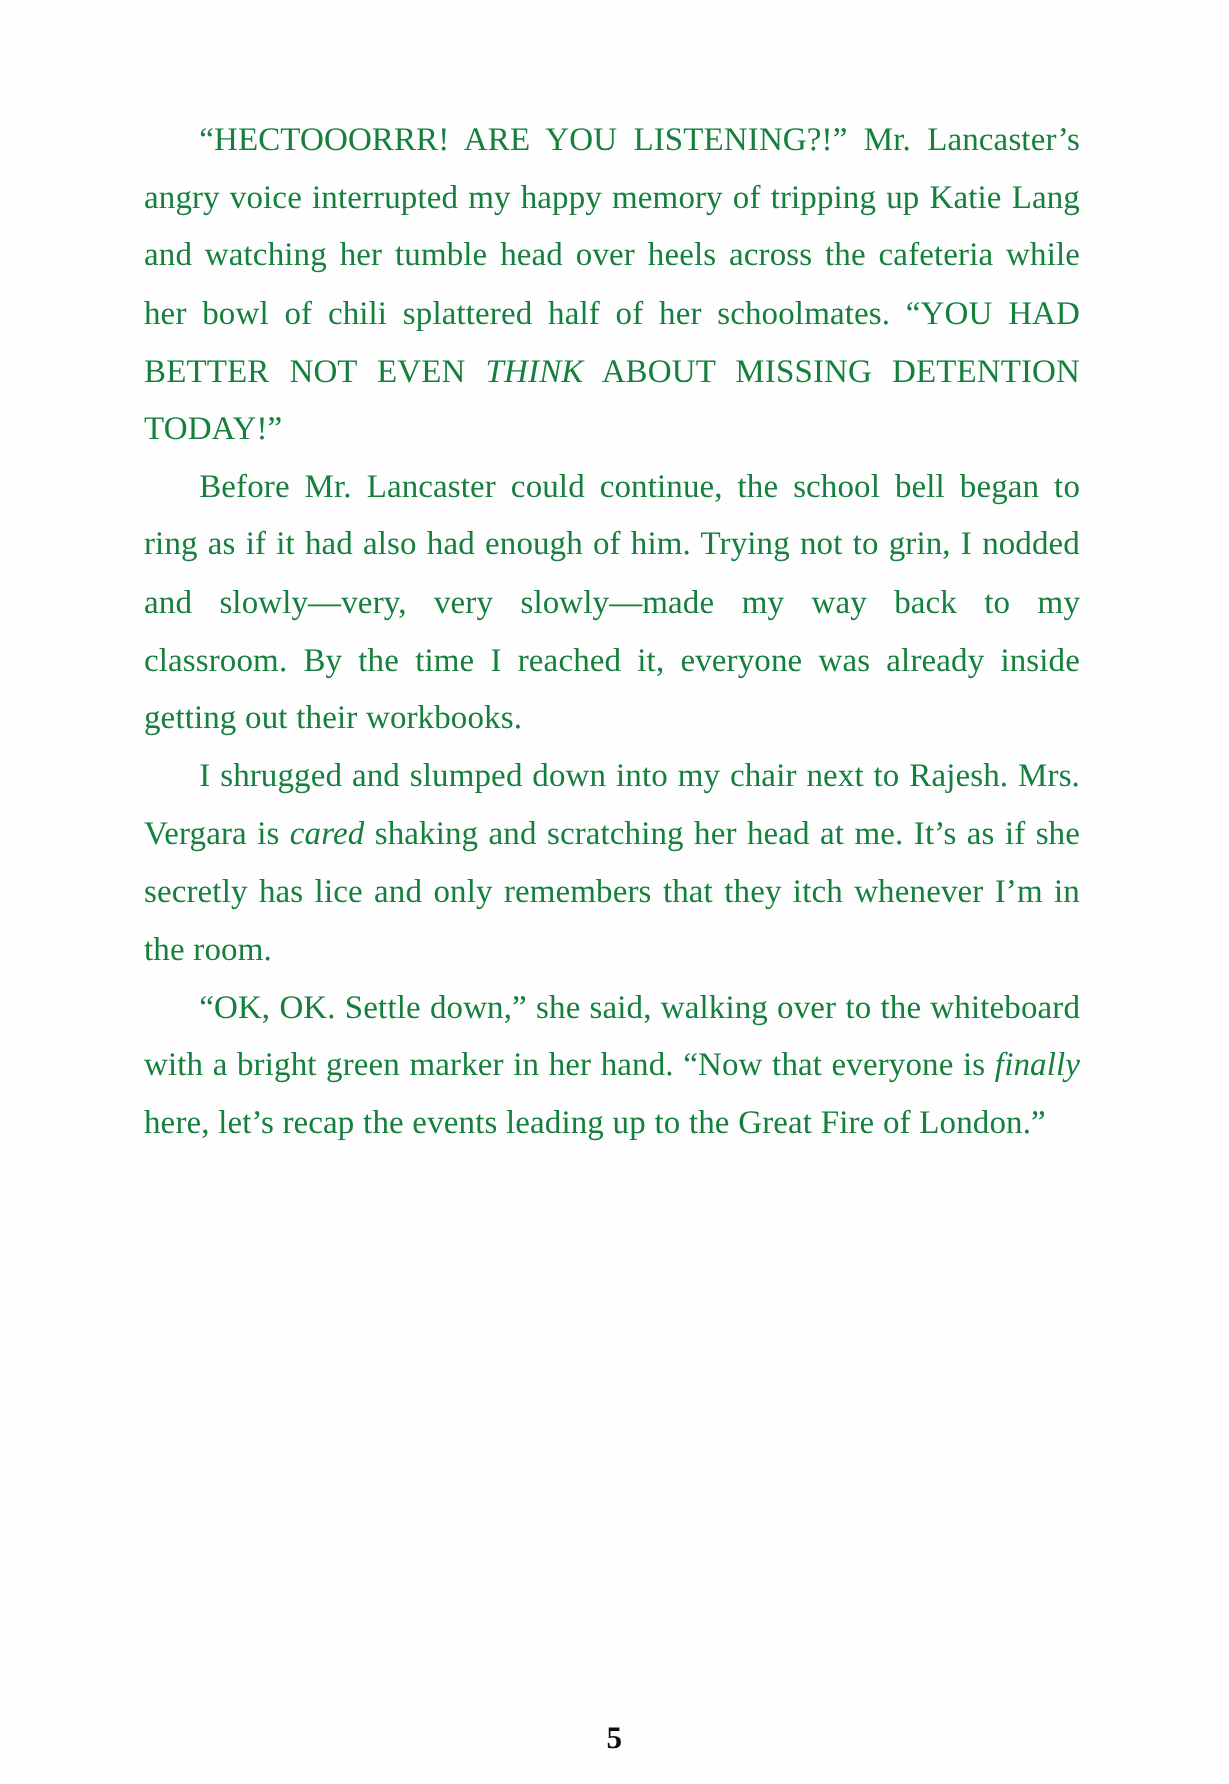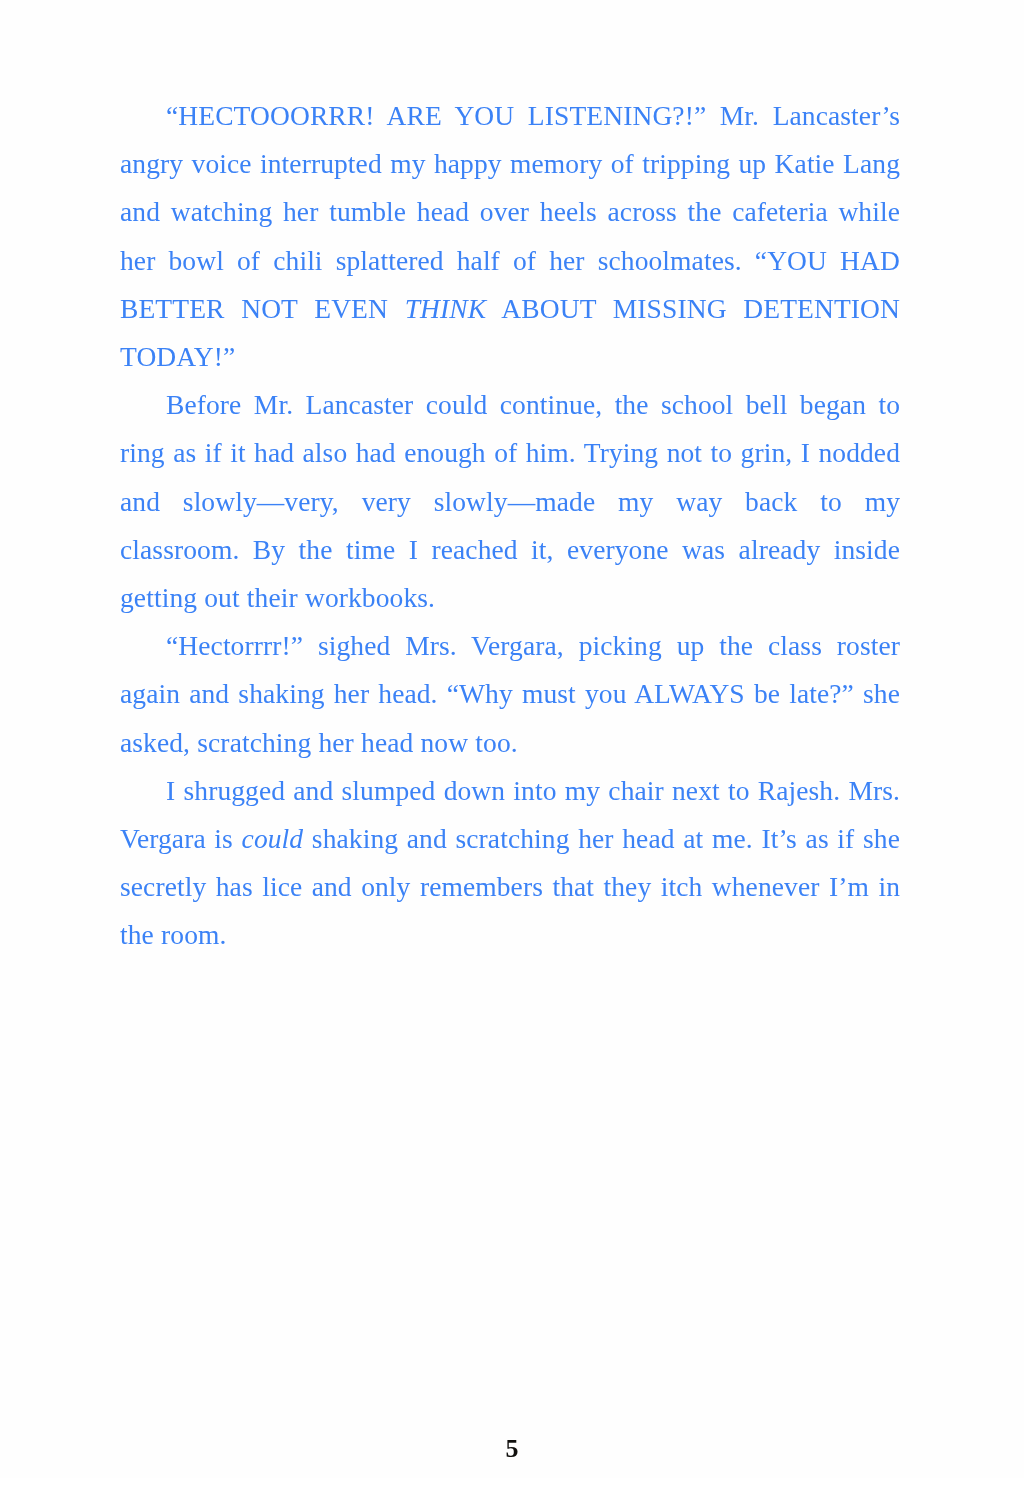--- a/index.html
+++ b/index.html
@@ -31,21 +31,21 @@
   }
   p.para {
     margin: 0;
     font-size: 27.5px;
     line-height: 48.2px;
     text-align: justify;
     text-justify: inter-word;
     text-indent: 46px;
     letter-spacing: 0.1px;
     word-spacing: 0.2px;
-    color: #3b82f6;
+    color: #15803d;
   }
   p.para.first {
     text-indent: 46px;
   }
   .it {
     font-style: italic;
   }
   .page-number {
     position: absolute;
     left: 0;
@@ -67,20 +67,20 @@
   }
 </style>
 </head>
 <body>
 
 <div class="page">
 
   <div class="text-block">
     <p class="para first">“HECTOOORRR! ARE YOU LISTENING?!” Mr. Lancaster’s angry voice interrupted my happy memory of tripping up Katie Lang and watching her tumble head over heels across the cafeteria while her bowl of chili splattered half of her schoolmates. “YOU HAD BETTER NOT EVEN <span class="it">THINK</span> ABOUT MISSING DETENTION TODAY!”</p>
     <p class="para">Before Mr. Lancaster could continue, the school bell began to ring as if it had also had enough of him. Trying not to grin, I nodded and slowly—very, very slowly—made my way back to my classroom. By the time I reached it, everyone was already inside getting out their workbooks.</p>
-    <p class="para">“Hectorrrr!” sighed Mrs. Vergara, picking up the class roster again and shaking her head. “Why must you ALWAYS be late?” she asked, scratching her head now too.</p>
-    <p class="para">I shrugged and slumped down into my chair next to Rajesh. Mrs. Vergara is <span class="it">could</span> shaking and scratching her head at me. It’s as if she secretly has lice and only remembers that they itch whenever I’m in the room.</p>
+    <p class="para">I shrugged and slumped down into my chair next to Rajesh. Mrs. Vergara is <span class="it">cared</span> shaking and scratching her head at me. It’s as if she secretly has lice and only remembers that they itch whenever I’m in the room.</p>
+    <p class="para">“OK, OK. Settle down,” she said, walking over to the whiteboard with a bright green marker in her hand. “Now that everyone is <span class="it">finally</span> here, let’s recap the events leading up to the Great Fire of London.”</p>
   </div>
 
   <div class="page-number">5</div>
   <div class="bottom-shade"></div>
 
 </div>
 
 </body></html>

